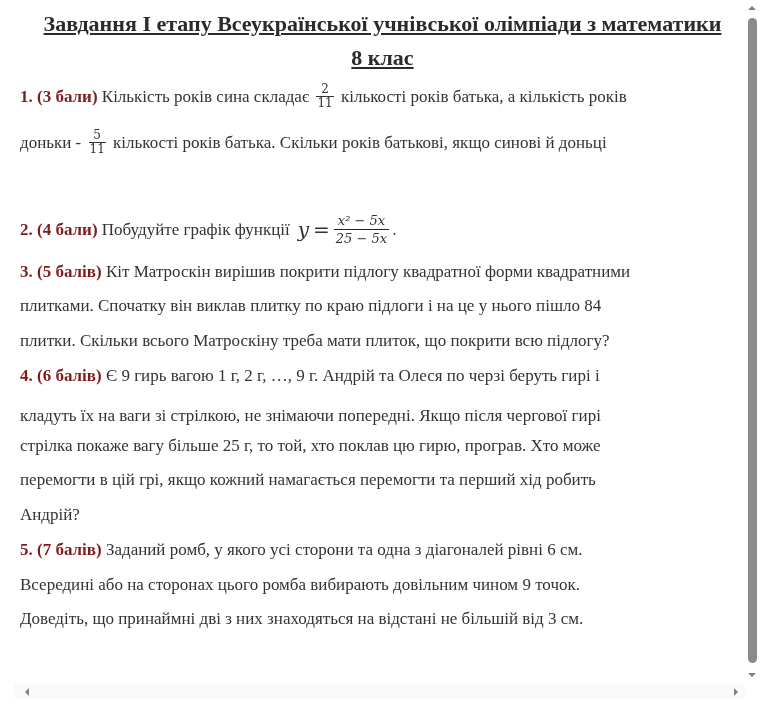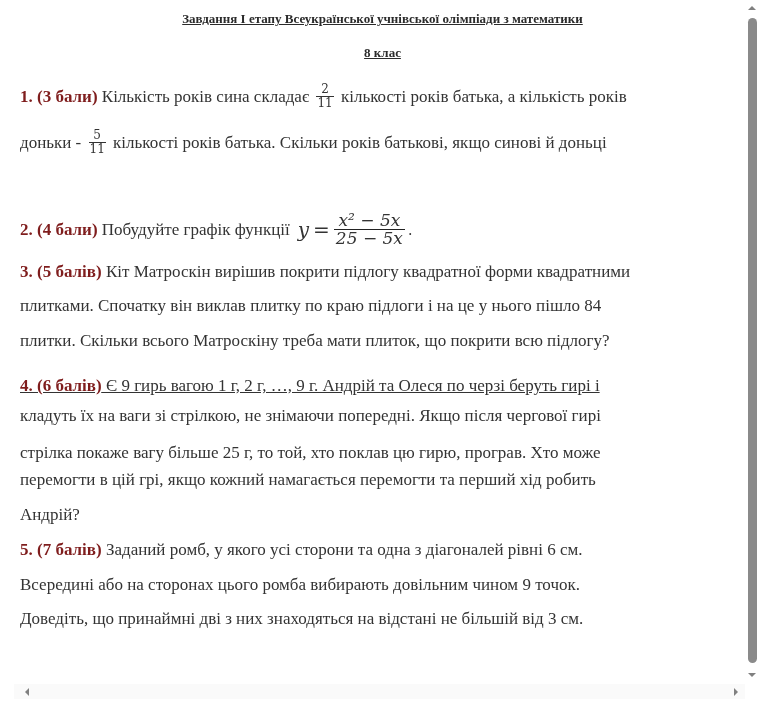--- a/index.html
+++ b/index.html
@@ -22,21 +22,21 @@
     width: 742px;
     height: 684px;
     overflow: hidden;
   }
   .title {
     position: absolute;
     left: 0;
     width: 765px;
     text-align: center;
     font-weight: bold;
-    font-size: 13px;
+    font-size: 22px;
     text-decoration: underline;
     color: #2b2b2b;
   }
   .line {
     position: absolute;
     left: 20px;
     font-size: 17px;
     white-space: nowrap;
     color: #333333;
   }
@@ -78,21 +78,21 @@
   }
   .formula .eq {
     font-size: 20px;
     vertical-align: middle;
     margin: 0 4px;
   }
   .formula .ffrac {
     display: inline-block;
     vertical-align: middle;
     text-align: center;
-    font-size: 17px;
+    font-size: 13px;
     line-height: 17px;
   }
   .formula .ffrac .num {
     display: block;
     border-bottom: 1px solid #222;
     padding: 0 2px;
     font-style: italic;
   }
   .formula .ffrac .den {
     display: block;
@@ -184,25 +184,25 @@
   <div class="line" style="top:214px;">
     <b>2. (4 бали)</b><span> Побудуйте графік функції</span><span class="formula"><span class="lhs">y</span><span class="eq">=</span><span class="ffrac"><span class="num">x² − 5x</span><span class="den">25 − 5x</span></span><span class="dot">.</span></span>
   </div>
 
   <div class="line" style="top:262px;">
     <b>3. (5 балів)</b><span> Кіт Матроскін вирішив покрити підлогу квадратної форми квадратними</span>
   </div>
   <div class="line" style="top:296px;">плитками. Спочатку він виклав плитку по краю підлоги і на це у нього пішло 84</div>
   <div class="line" style="top:331px;"> плитки. Скільки всього Матроскіну треба мати плиток, що покрити всю підлогу?</div>
 
-  <div class="line" style="top:376px;text-decoration:underline;">
+  <div class="line" style="top:366px;">
     <b>4. (6 балів)</b><span> Є 9 гирь вагою 1 г, 2 г, …, 9 г. Андрій та Олеся по черзі беруть гирі і</span>
   </div>
   <div class="line" style="top:406px;"> кладуть  їх на ваги зі стрілкою, не знімаючи попередні. Якщо після чергової гирі</div>
-  <div class="line" style="top:436px;margin-top:7px;">стрілка покаже вагу більше 25 г, то той, хто поклав цю гирю, програв. Хто може</div>
+  <div class="line" style="top:436px;">стрілка покаже вагу більше 25 г, то той, хто поклав цю гирю, програв. Хто може</div>
   <div class="line" style="top:470px;">перемогти в цій грі, якщо кожний намагається перемогти та перший хід робить</div>
   <div class="line" style="top:505px;"> Андрій?</div>
 
   <div class="line" style="top:540px;">
     <b>5. (7 балів)</b><span> Заданий ромб, у якого усі сторони та одна з діагоналей рівні 6 см.</span>
   </div>
   <div class="line" style="top:575px;">Всередині або на сторонах цього ромба вибирають довільним чином 9 точок.</div>
   <div class="line" style="top:609px;">Доведіть, що принаймні дві з них знаходяться на відстані не більшій від 3 см.</div>
 
 </div>

